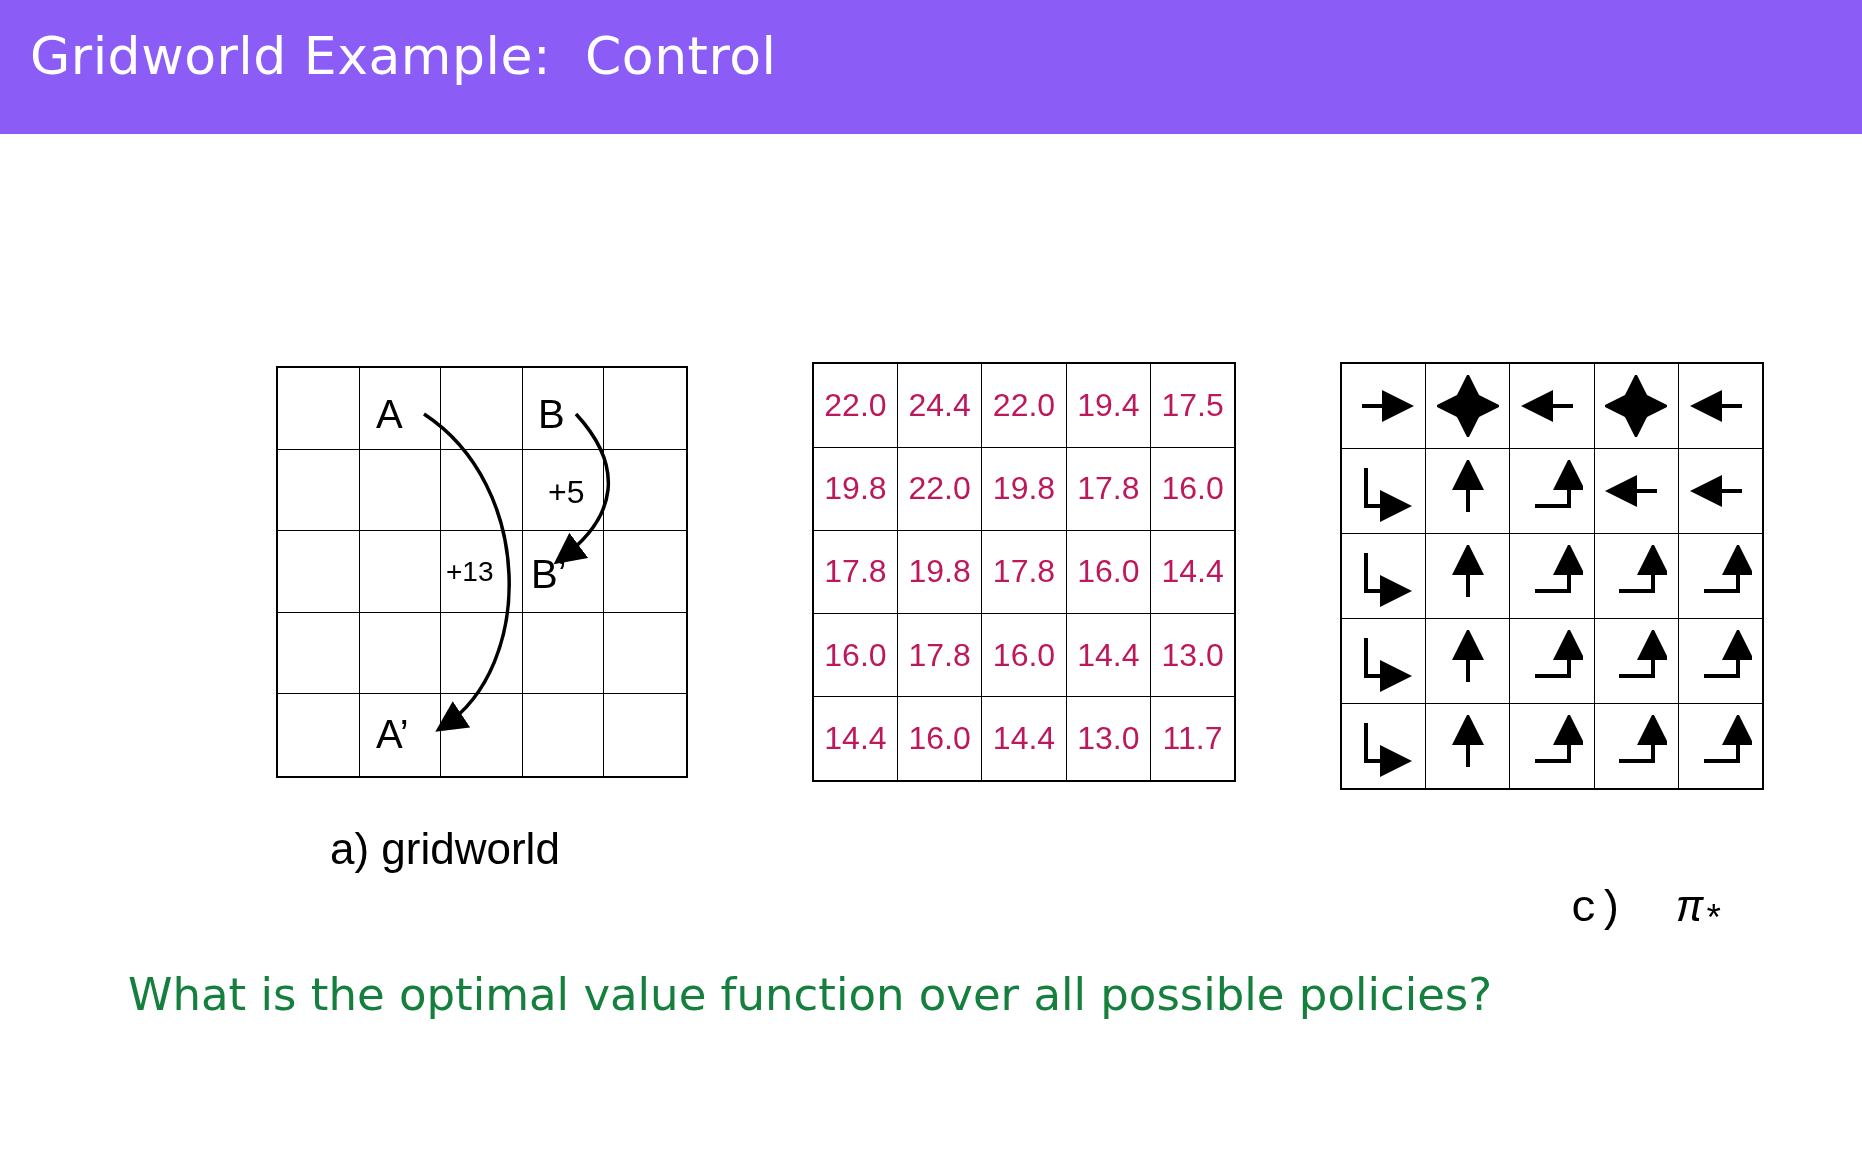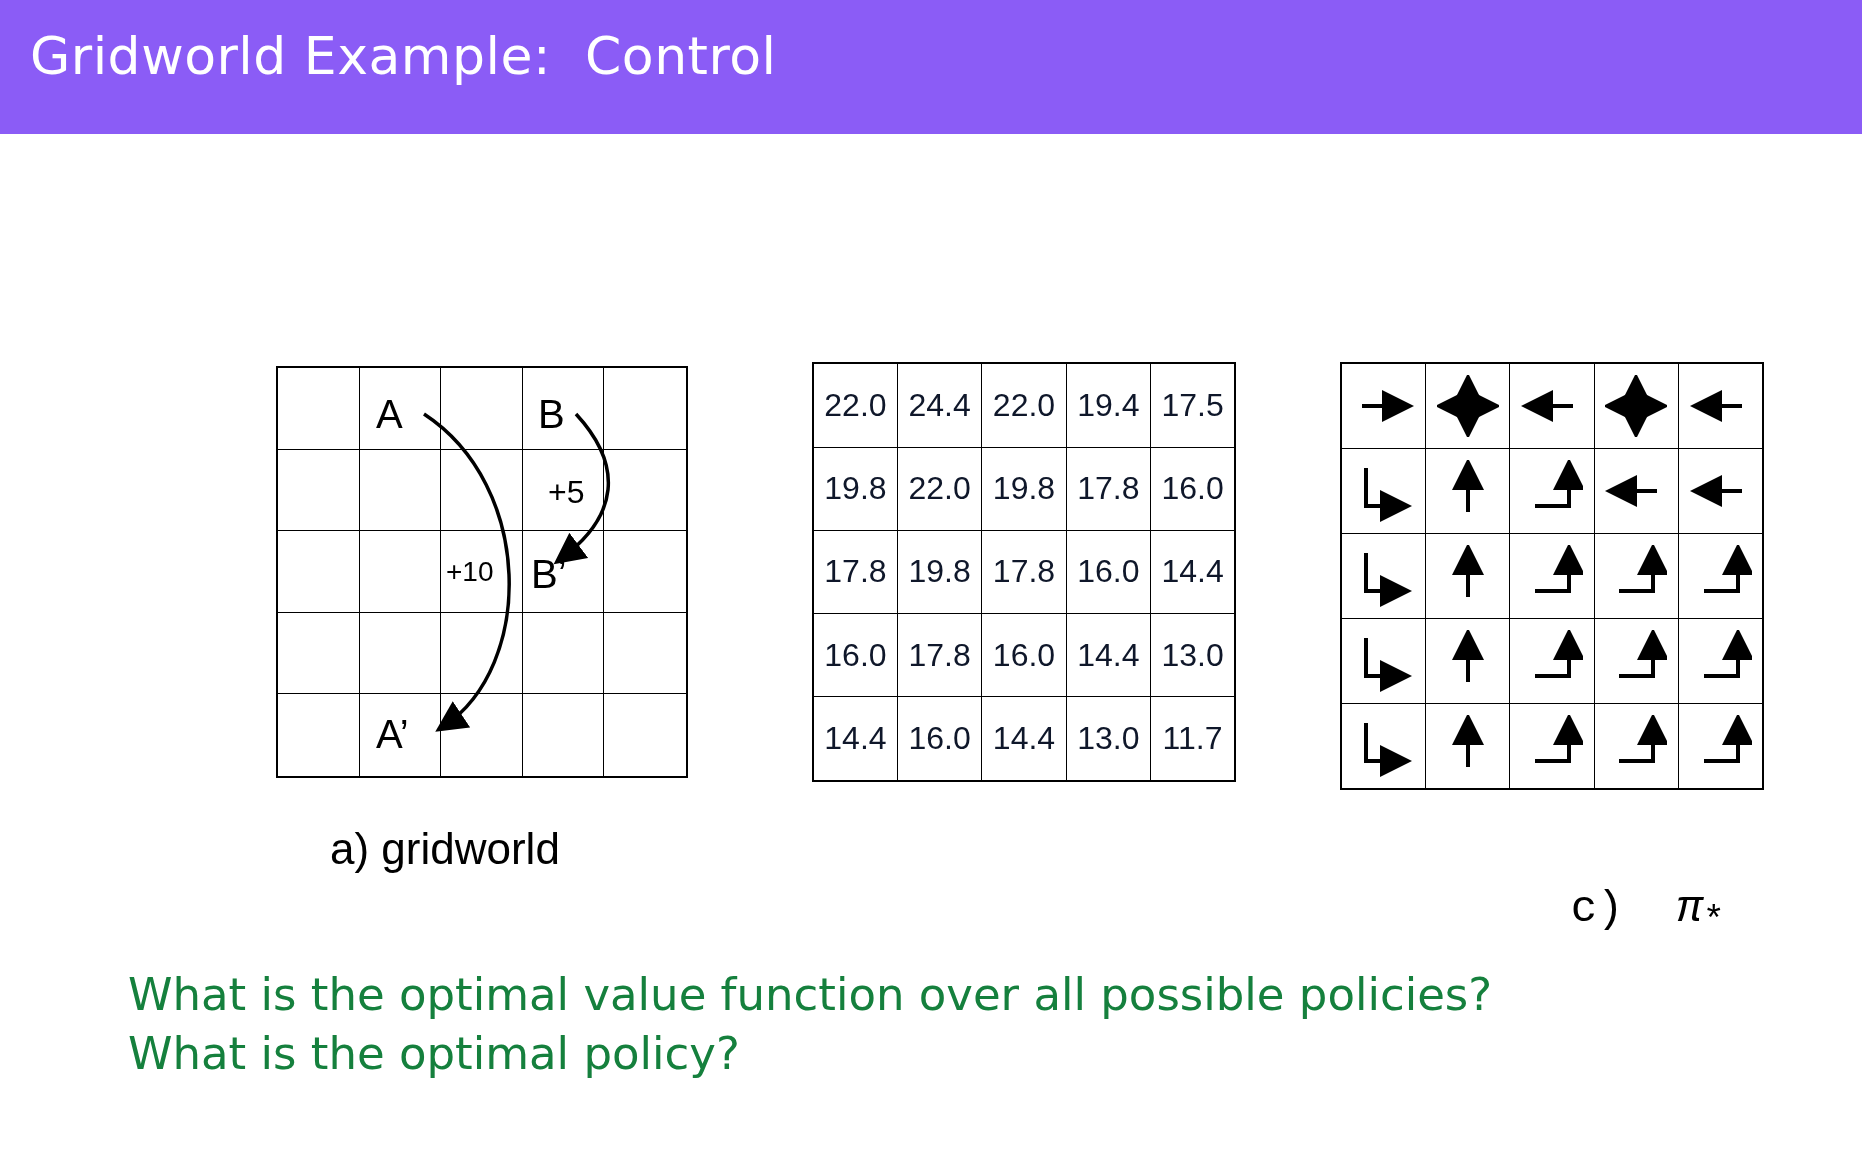--- a/index.html
+++ b/index.html
@@ -106,21 +106,21 @@
     width: 424px;
     height: 420px;
     table-layout: fixed;
   }
   .vtable td {
     border: 1.5px solid #000;
     text-align: center;
     vertical-align: middle;
     font-family: "Liberation Sans", sans-serif;
     font-size: 32px;
-    color: #0f172a;
+    color: #be185d;
     padding: 0;
   }
 
   
   .panel-c {
     position: absolute;
     left: 1340px;
     top: 228px;
     width: 424px;
     height: 420px;
@@ -218,21 +218,21 @@
       <path d="M148,48 C258,120 258,300 168,360" fill="none" stroke="#000" stroke-width="3.5" marker-end="url(#ah)"></path>
 
       <path d="M300,48 C348,100 342,150 286,192" fill="none" stroke="#000" stroke-width="3.5" marker-end="url(#ah)"></path>
     </svg>
 
     <span class="cell-label lbl-A">A</span>
     <span class="cell-label lbl-B">B</span>
     <span class="cell-label lbl-Bp">B’</span>
     <span class="cell-label lbl-Ap">A’</span>
     <span class="cell-label lbl-p5">+5</span>
-    <span class="cell-label lbl-p10">+10</span>
+    <span class="cell-label lbl-p10">+13</span>
   </div>
 
   <div class="caption cap-a">a) gridworld</div>
 
   <div class="panel-b">
     <table class="vtable">
       <tbody>
           <tr>
         <td>22.0</td>
         <td>24.4</td>
@@ -432,14 +432,13 @@
   </div>
 
   <div class="caption cap-c">
     <span>c)  </span><span class="math">π</span><sub>*</sub>
   </div>
 
 </div>
 
 <div class="questions">
   <div>What is the optimal value function over all possible policies?</div>
-  <div>What is the optimal policy?</div>
 </div>
 
 </body></html>

